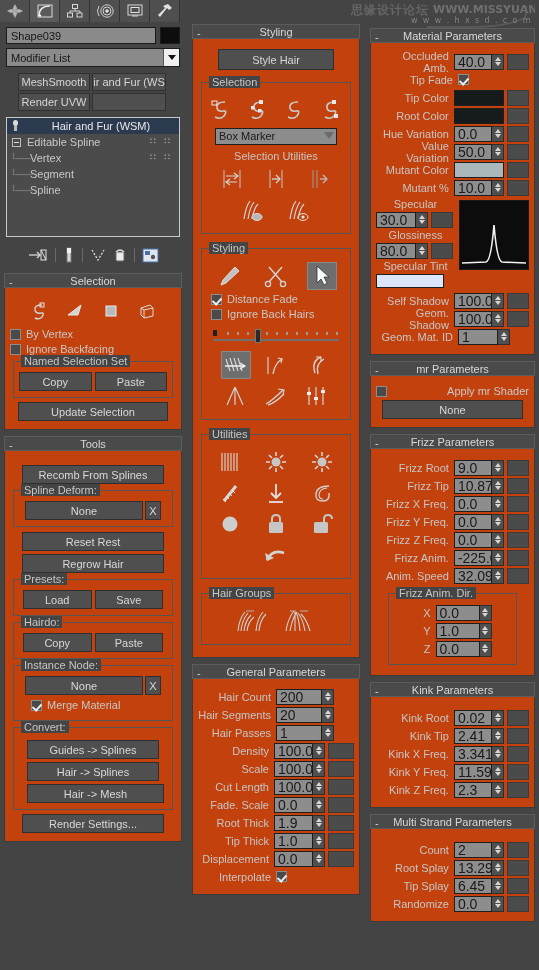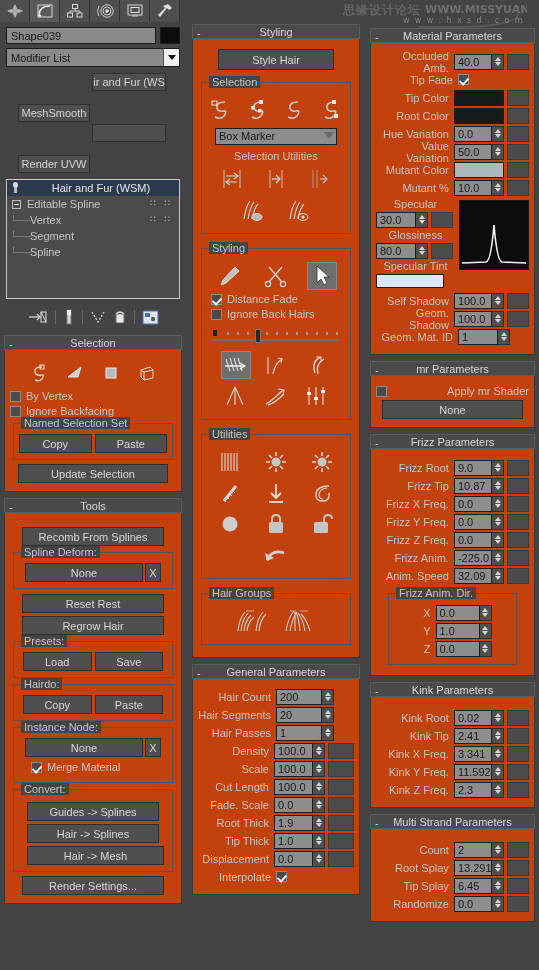--- a/index.html
+++ b/index.html
@@ -22,21 +22,21 @@
   }
   .tb-btn {
     width: 30px; height: 22px; display: flex; align-items: center; justify-content: center;
     border-right: 1px solid #333; background: #4f4f4f;
   }
   .tb-btn.active { background: #5a5a5a; }
   .tb-btn svg { display: block; }
 
   
   .watermark {
-    position: absolute; right: 12px; top: 0; width: 186px; height: 32px;
+    position: absolute; right: 4px; top: 0; width: 186px; height: 32px;
     overflow: hidden; pointer-events: none; opacity: .85;
   }
   .wm-cn {
     position: absolute; left: 2px; top: 2px;
     font-family: "DejaVu Sans", sans-serif; font-size: 12px; font-weight: bold;
     color: #6b6b6b; letter-spacing: 1px; white-space: nowrap;
   }
   .wm-url1 {
     position: absolute; left: 84px; top: 3px;
     font-family: "DejaVu Sans", sans-serif; font-size: 11px; font-weight: bold;
@@ -79,21 +79,21 @@
   }
   .caret-down { width:0;height:0;border-left:4px solid transparent;border-right:4px solid transparent;border-top:5px solid #111; }
 
   .modbtns { margin: 6px 6px 0 18px; }
   .modbtn-row { display: flex; gap: 2px; margin-bottom: 2px; }
   .modbtn {
     height: 18px; background: #4f4f4f; border: 1px solid #303030;
     color: #d5d5d5; font-size: 11px; display: flex; align-items: center;
     justify-content: center; overflow: hidden; white-space: nowrap;
   }
-  .modbtn.w1 { width: 72px; margin-top: 31px; }
+  .modbtn.w1 { width: 72px; }
   .modbtn.w2 { width: 74px; }
 
   
   .stack {
     margin: 6px 6px 0 6px; height: 120px; background: #4b4b4b;
     border: 1px solid #c9c9c9; padding: 0; overflow: hidden;
   }
   .stack-row { height: 16px; display: flex; align-items: center; font-size: 11px; padding-left: 3px; position: relative; }
   .stack-row.sel { background: #2c3a4f; color: #e8e8e8; }
   .stack-label { margin-left: 2px; }
@@ -157,21 +157,21 @@
   .chkbox.on:after {
     content: ''; position: absolute; left: 2px; top: 1px; width: 4px; height: 7px;
     border: solid #ececec; border-width: 0 2px 2px 0; transform: rotate(42deg);
   }
 
   
   .prow { display: flex; align-items: center; height: 17px; margin-bottom: 1px; }
   .plabel { text-align: right; font-size: 11px; color: #c6c6c6; padding-right: 5px; }
   .pfield {
     background: #8d8d8d; border: 1px solid #1e1e1e; height: 16px; color: #1a1a1a;
-    font-size: 11px; line-height: 14px; padding-left: 3px; overflow: hidden; white-space: nowrap;
+    font-size: 14px; line-height: 14px; padding-left: 3px; overflow: hidden; white-space: nowrap;
   }
   .spin {
     width: 12px; height: 16px; background: #4f4f4f; border: 1px solid #2e2e2e; border-left: none;
     display: flex; flex-direction: column; align-items: center; justify-content: center; gap: 1px; flex: none;
   }
   .sp-up { width:0;height:0;border-left:3px solid transparent;border-right:3px solid transparent;border-bottom:4px solid #d6d6d6; }
   .sp-dn { width:0;height:0;border-left:3px solid transparent;border-right:3px solid transparent;border-top:4px solid #d6d6d6; }
   .ptrail { width: 26px; height: 16px; background: #4b4b4b; border: 1px solid #3a3a3a; margin-left: 3px; flex:none; }
 
   

